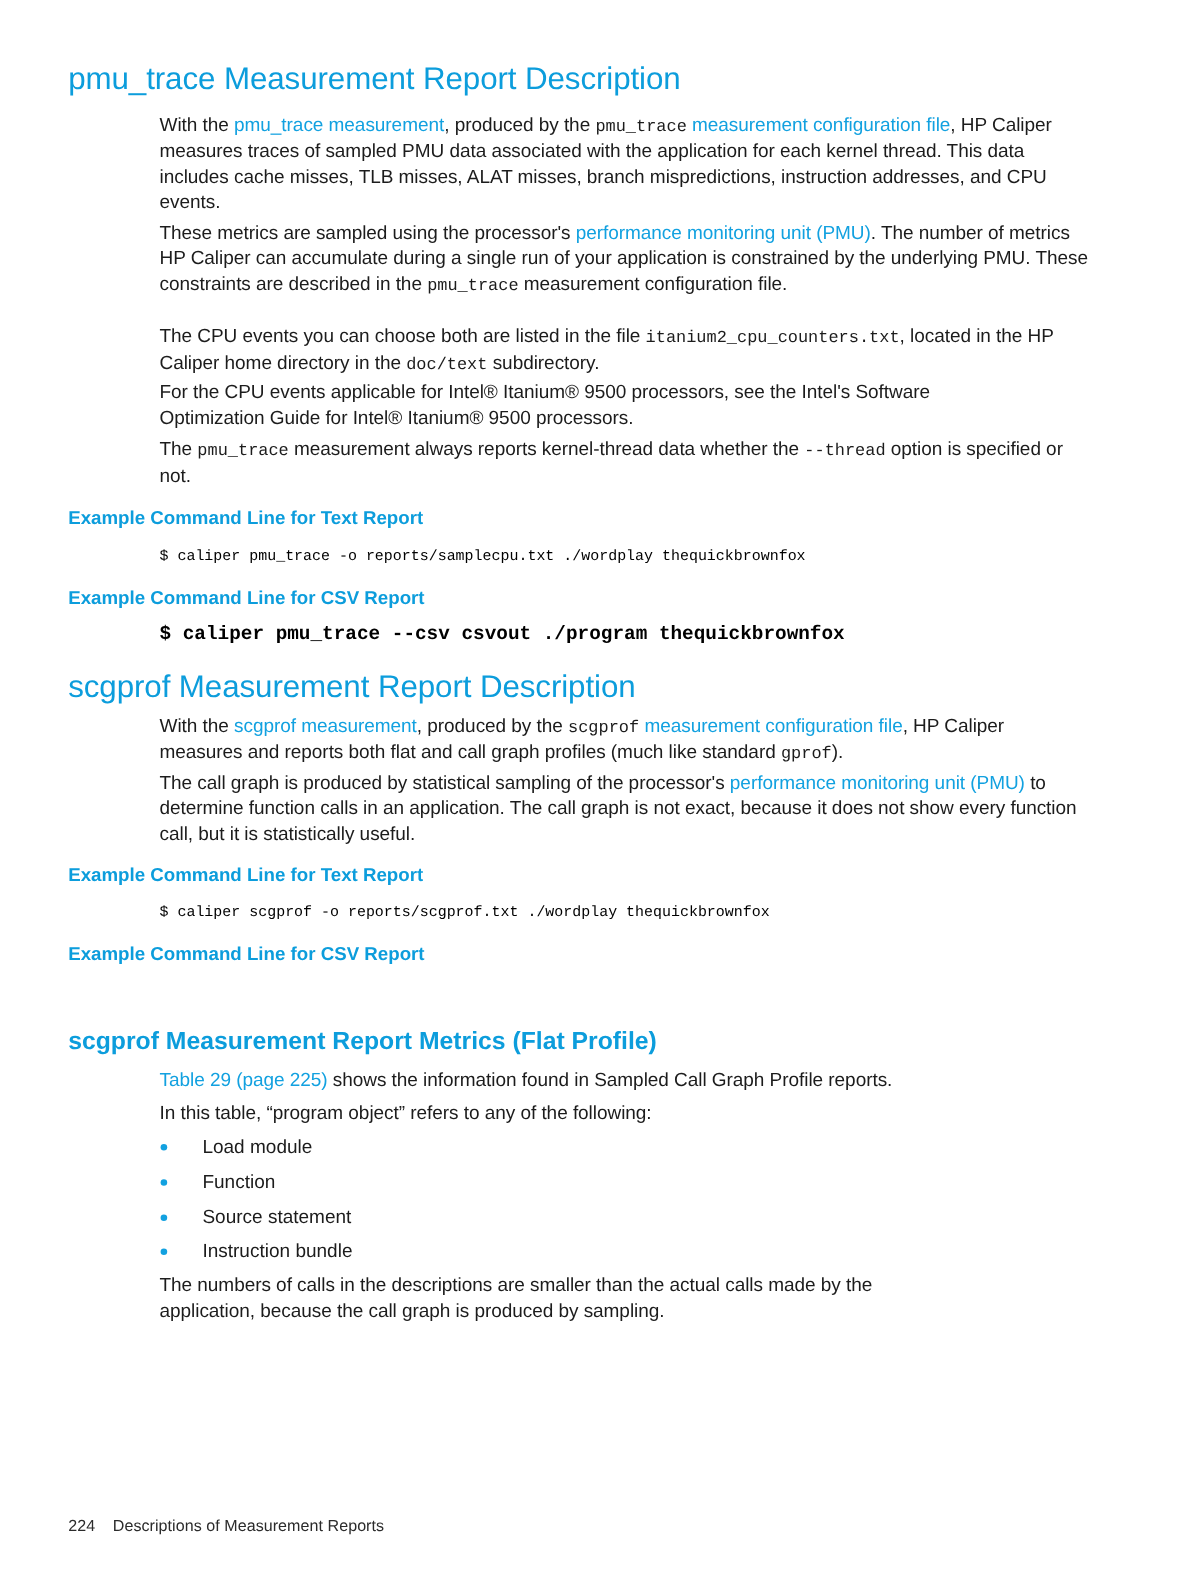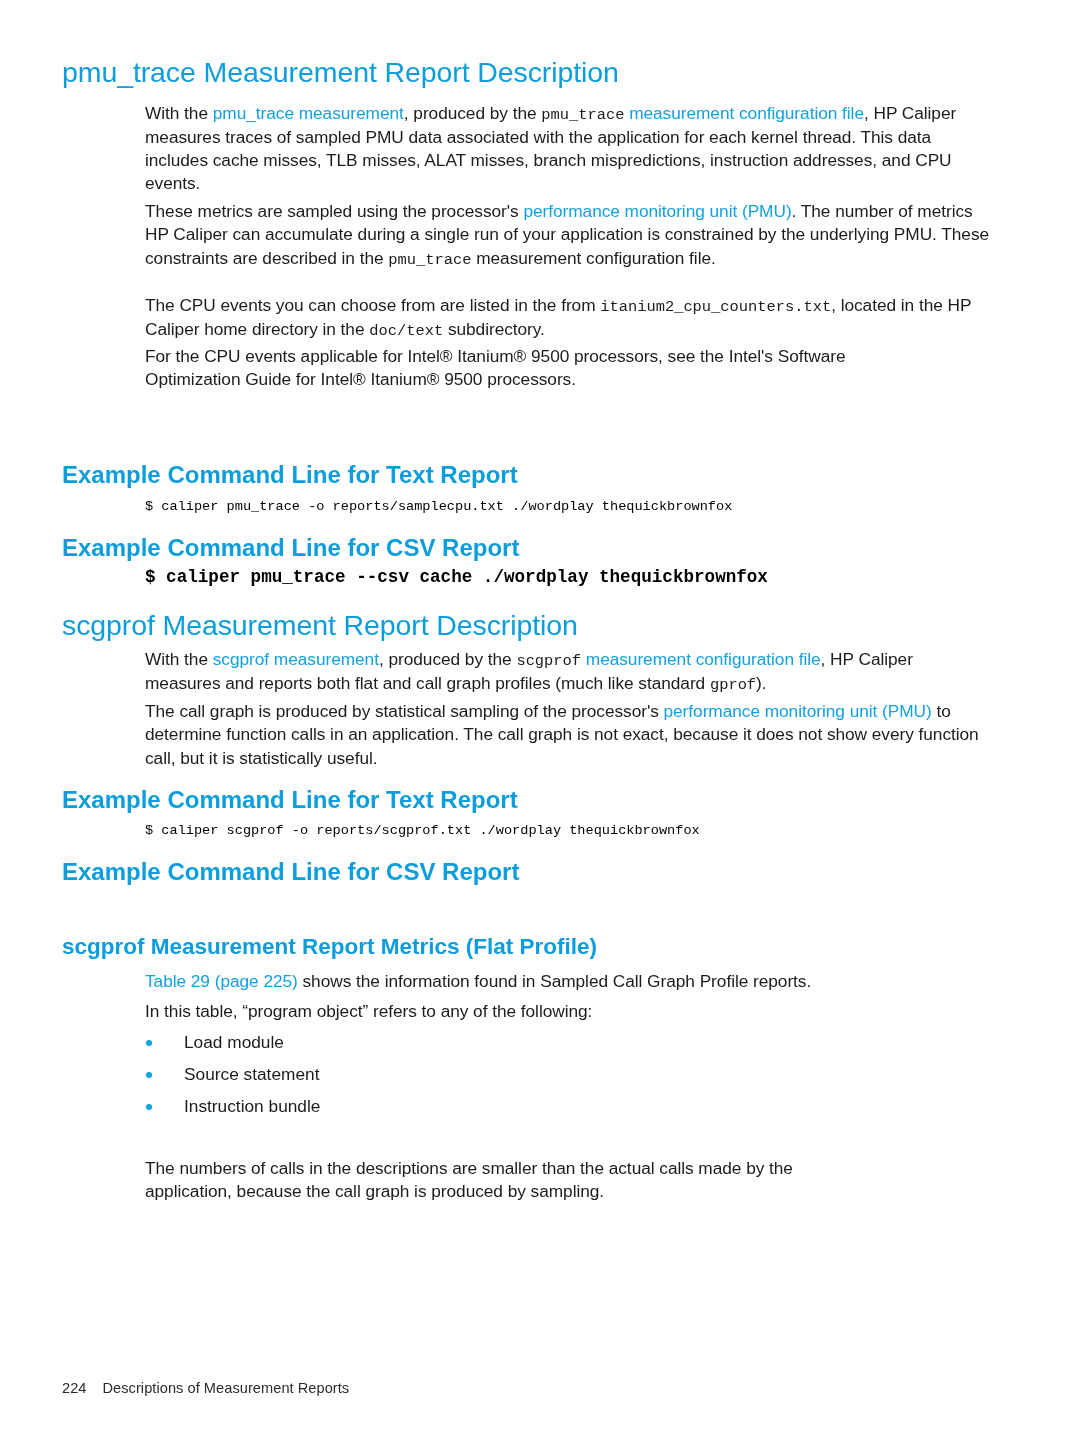--- a/index.html
+++ b/index.html
@@ -28,21 +28,21 @@
     font-size: 28.5px;
     font-weight: 400;
     letter-spacing: -0.1px;
     margin: 0;
     padding: 0 0 0 62px;
     line-height: 1.12;
     white-space: nowrap;
   }
   .h2 {
     color: #0c9ddc;
-    font-size: 24px;
+    font-size: 17px;
     font-weight: 600;
     margin: 0;
     padding: 0 0 0 62px;
     line-height: 1.15;
     white-space: nowrap;
   }
 
   
   .para {
     font-size: 17.3px;
@@ -124,32 +124,33 @@
 <body>
 
 <div class="page">
 
   <h1 class="h1" style="position:absolute; left:0; top:57px;">pmu_trace Measurement Report Description</h1>
 
   <p class="para" style="position:absolute; left:0; top:102px; width:1080px;"><span>With the </span><span class="lnk">pmu_trace measurement</span><span>, produced by the </span><span class="mono">pmu_trace</span><span class="lnk"> measurement configuration file</span><span>, HP Caliper measures traces of sampled PMU data associated with the application for each kernel thread. This data includes cache misses, TLB misses, ALAT misses, branch mispredictions, instruction addresses, and CPU events.</span></p>
 
   <p class="para" style="position:absolute; left:0; top:200px; width:1080px;"><span>These metrics are sampled using the processor's </span><span class="lnk">performance monitoring unit (PMU)</span><span>. The number of metrics HP Caliper can accumulate during a single run of your application is constrained by the underlying PMU. These constraints are described in the </span><span class="mono">pmu_trace</span><span> measurement configuration file.</span></p>
 
-  <p class="para" style="position:absolute; left:0; top:294px; width:1080px;"><span>The CPU events you can choose from are listed in the from </span><span class="mono">itanium2_cpu_counters.txt</span><span>, located in the HP Caliper home directory in the </span><span class="mono">doc/text</span><span> subdirectory.</span></p>
+  <p class="para" style="position:absolute; left:0; top:294px; width:1080px;"><span>The CPU events you can choose both are listed in the file </span><span class="mono">itanium2_cpu_counters.txt</span><span>, located in the HP Caliper home directory in the </span><span class="mono">doc/text</span><span> subdirectory.</span></p>
 
   <p class="para" style="position:absolute; left:0; top:345px; width:988px;"><span>For the CPU events applicable for Intel® Itanium® 9500 processors, see the Intel's Software Optimization Guide for Intel® Itanium® 9500 processors.</span></p>
 
+  <p class="para" style="position:absolute; left:0; top:397px; width:1080px;"><span>The </span><span class="mono">pmu_trace</span><span> measurement always reports kernel-thread data whether the </span><span class="mono">--thread</span><span> option is specified or not.</span></p>
 
   <h2 class="h2" style="position:absolute; left:0; top:461px;">Example Command Line for Text Report</h2>
 
   <pre class="code-small" style="position:absolute; left:0; top:499px;">$ caliper pmu_trace -o reports/samplecpu.txt ./wordplay thequickbrownfox</pre>
 
   <h2 class="h2" style="position:absolute; left:0; top:534px;">Example Command Line for CSV Report</h2>
 
-  <pre class="code-big" style="position:absolute; left:0; top:567px;">$ caliper pmu_trace --csv cache ./wordplay thequickbrownfox</pre>
+  <pre class="code-big" style="position:absolute; left:0; top:567px;">$ caliper pmu_trace --csv csvout ./program thequickbrownfox</pre>
 
   <h1 class="h1" style="position:absolute; left:0; top:610px;">scgprof Measurement Report Description</h1>
 
   <p class="para" style="position:absolute; left:0; top:648px; width:1080px;"><span>With the </span><span class="lnk">scgprof measurement</span><span>, produced by the </span><span class="mono">scgprof</span><span class="lnk"> measurement configuration file</span><span>, HP Caliper measures and reports both flat and call graph profiles (much like standard </span><span class="mono">gprof</span><span>).</span></p>
 
   <p class="para" style="position:absolute; left:0; top:700px; width:1080px;"><span>The call graph is produced by statistical sampling of the processor's </span><span class="lnk">performance monitoring unit (PMU)</span><span> to determine function calls in an application. The call graph is not exact, because it does not show every function call, but it is statistically useful.</span></p>
 
   <h2 class="h2" style="position:absolute; left:0; top:786px;">Example Command Line for Text Report</h2>
 
   <pre class="code-small" style="position:absolute; left:0; top:823px;">$ caliper scgprof -o reports/scgprof.txt ./wordplay thequickbrownfox</pre>
@@ -158,20 +159,21 @@
 
 
   <h2 class="h2" style="position:absolute; left:0; top:934px; font-size:22.5px;">scgprof Measurement Report Metrics (Flat Profile)</h2>
 
   <p class="para" style="position:absolute; left:0; top:970px; width:960px;"><span class="lnk">Table 29 (page 225)</span><span> shows the information found in Sampled Call Graph Profile reports.</span></p>
 
   <p class="para" style="position:absolute; left:0; top:1000px; width:1080px;"><span>In this table, “program object” refers to any of the following:</span></p>
 
   <ul class="bullets" style="position:absolute; left:0; top:1032px; width:1080px;">
     <li><span class="dot"></span><span>Load module</span></li>
+    <li><span class="dot"></span><span>Function</span></li>
     <li><span class="dot"></span><span>Source statement</span></li>
     <li><span class="dot"></span><span>Instruction bundle</span></li>
   </ul>
 
   <p class="para" style="position:absolute; left:0; top:1157px; width:904px;"><span>The numbers of calls in the descriptions are smaller than the actual calls made by the application, because the call graph is produced by sampling.</span></p>
 
   <div class="footer"><span class="pg">224</span><span>Descriptions of Measurement Reports</span></div>
 
 </div>
 

